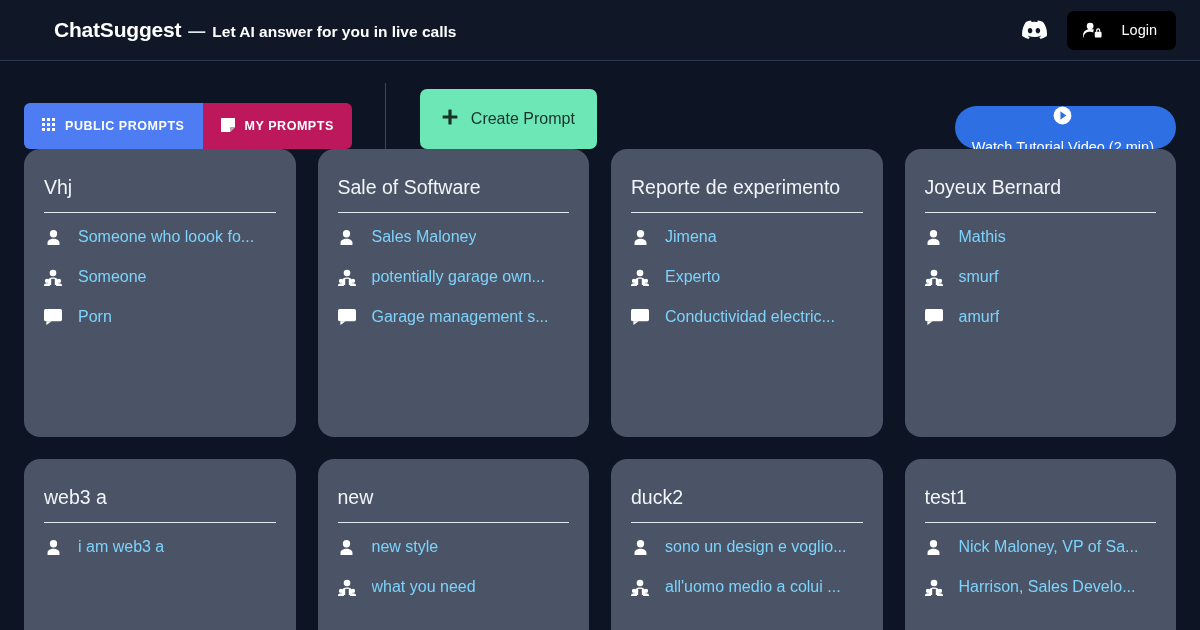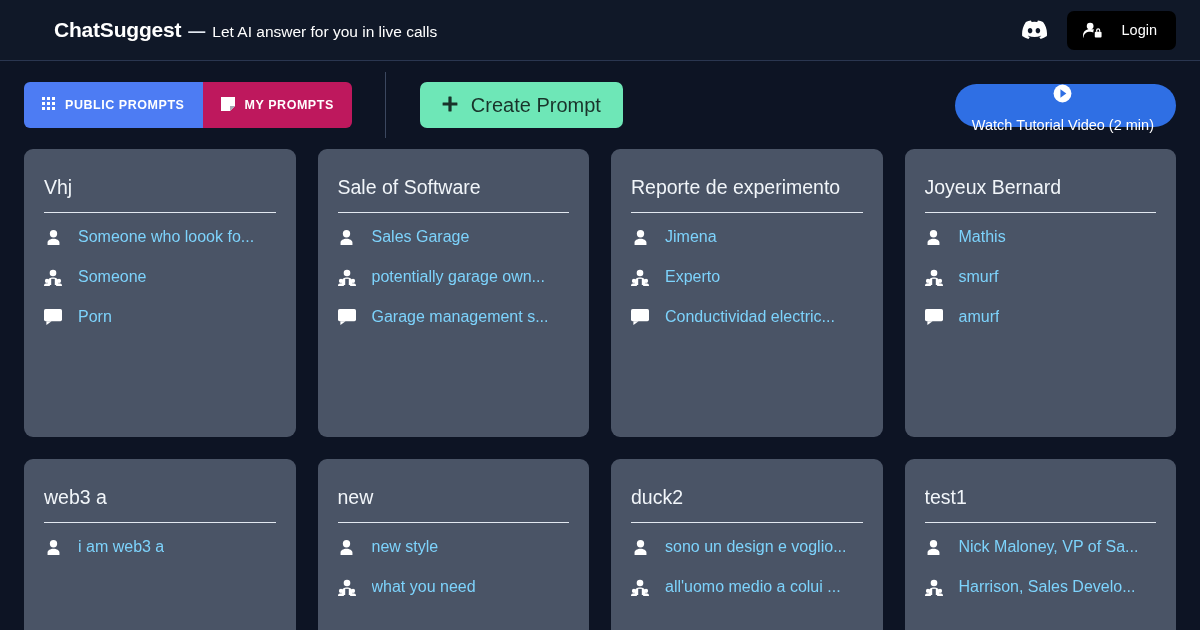--- a/index.html
+++ b/index.html
@@ -37,21 +37,21 @@
   }
   .brand-dash {
     color: #e2e8f0;
     font-size: 17px;
     font-weight: bold;
     padding: 0 7px;
   }
   .brand-tag {
     color: #ffffff;
     font-size: 15.5px;
-    font-weight: normal;
+    font-weight: bold;
   }
   .header-right {
     display: flex;
     align-items: center;
     gap: 18px;
   }
   .discord-btn {
     width: 30px;
     height: 30px;
     display: flex;
@@ -71,21 +71,21 @@
     font-size: 14.5px;
     font-family: "Liberation Sans", sans-serif;
     cursor: pointer;
   }
   .login-btn svg { display: block; }
 
   
   .toolbar {
     height: 88px;
     display: flex;
-    align-items: center;
+    align-items: flex-end;
     padding: 0 24px;
     gap: 8px;
   }
   .toggle-group {
     display: flex;
     border-radius: 6px;
     overflow: hidden;
   }
   .toggle-btn {
     display: flex;
@@ -109,23 +109,23 @@
     margin: 0 26px 0 25px;
   }
   .create-btn {
     display: flex;
     align-items: center;
     gap: 13px;
     background: #6ee7b7;
     color: #19332a;
     border: none;
     border-radius: 7px;
-    height: 46px;
+    height: 60px;
     padding: 0 22px;
-    font-size: 20px;
+    font-size: 16px;
     cursor: pointer;
     font-family: "Liberation Sans", sans-serif;
   }
   .spacer { flex: 1; }
   .tutorial-btn {
     display: flex;
     align-items: center;
     gap: 11px;
     background: #2f6fe4;
     color: #ffffff;
@@ -141,21 +141,21 @@
 
   
   .grid {
     display: grid;
     grid-template-columns: repeat(4, 1fr);
     gap: 22px;
     padding: 0 24px;
   }
   .card {
     background: #4a5466;
-    border-radius: 9px;
+    border-radius: 16px;
     height: 288px;
     padding: 24px 20px 0 20px;
     overflow: hidden;
     cursor: pointer;
   }
   .card-title {
     color: #f1f5f9;
     font-size: 19.5px;
     line-height: 28px;
     font-weight: normal;
@@ -309,21 +309,21 @@
     <div class="card">
       <div class="card-title">Sale of Software</div>
       <div class="card-rows">
         <div class="card-row">
           <span class="ic">
             <svg width="17" height="17" viewBox="0 0 18 18" fill="#ffffff">
               <circle cx="9" cy="5" r="3.9"></circle>
               <path d="M9 10.2c-3.4 0-6.3 1.8-6.3 4.1V17h12.6v-2.7c0-2.3-2.9-4.1-6.3-4.1z"></path>
             </svg>
           </span>
-          <span class="txt">Sales Garage</span>
+          <span class="txt">Sales Maloney</span>
         </div>
         <div class="card-row">
           <span class="ic">
             <svg width="18" height="17" viewBox="0 0 19 18" fill="#ffffff">
               <circle cx="9.5" cy="4.3" r="3.5"></circle>
               <path d="M9.5 8.9c-3.1 0-5.6 1.7-5.6 3.9V17h11.2v-4.2c0-2.2-2.5-3.9-5.6-3.9z"></path>
               <circle cx="3.1" cy="12.6" r="2.2"></circle>
               <circle cx="15.9" cy="12.6" r="2.2"></circle>
               <path d="M3.1 15.1C1.4 15.1 0 16 0 17.1V18h6.2v-.9c0-1.1-1.4-2-3.1-2z"></path>
               <path d="M15.9 15.1c-1.7 0-3.1.9-3.1 2V18H19v-.9c0-1.1-1.4-2-3.1-2z"></path>

